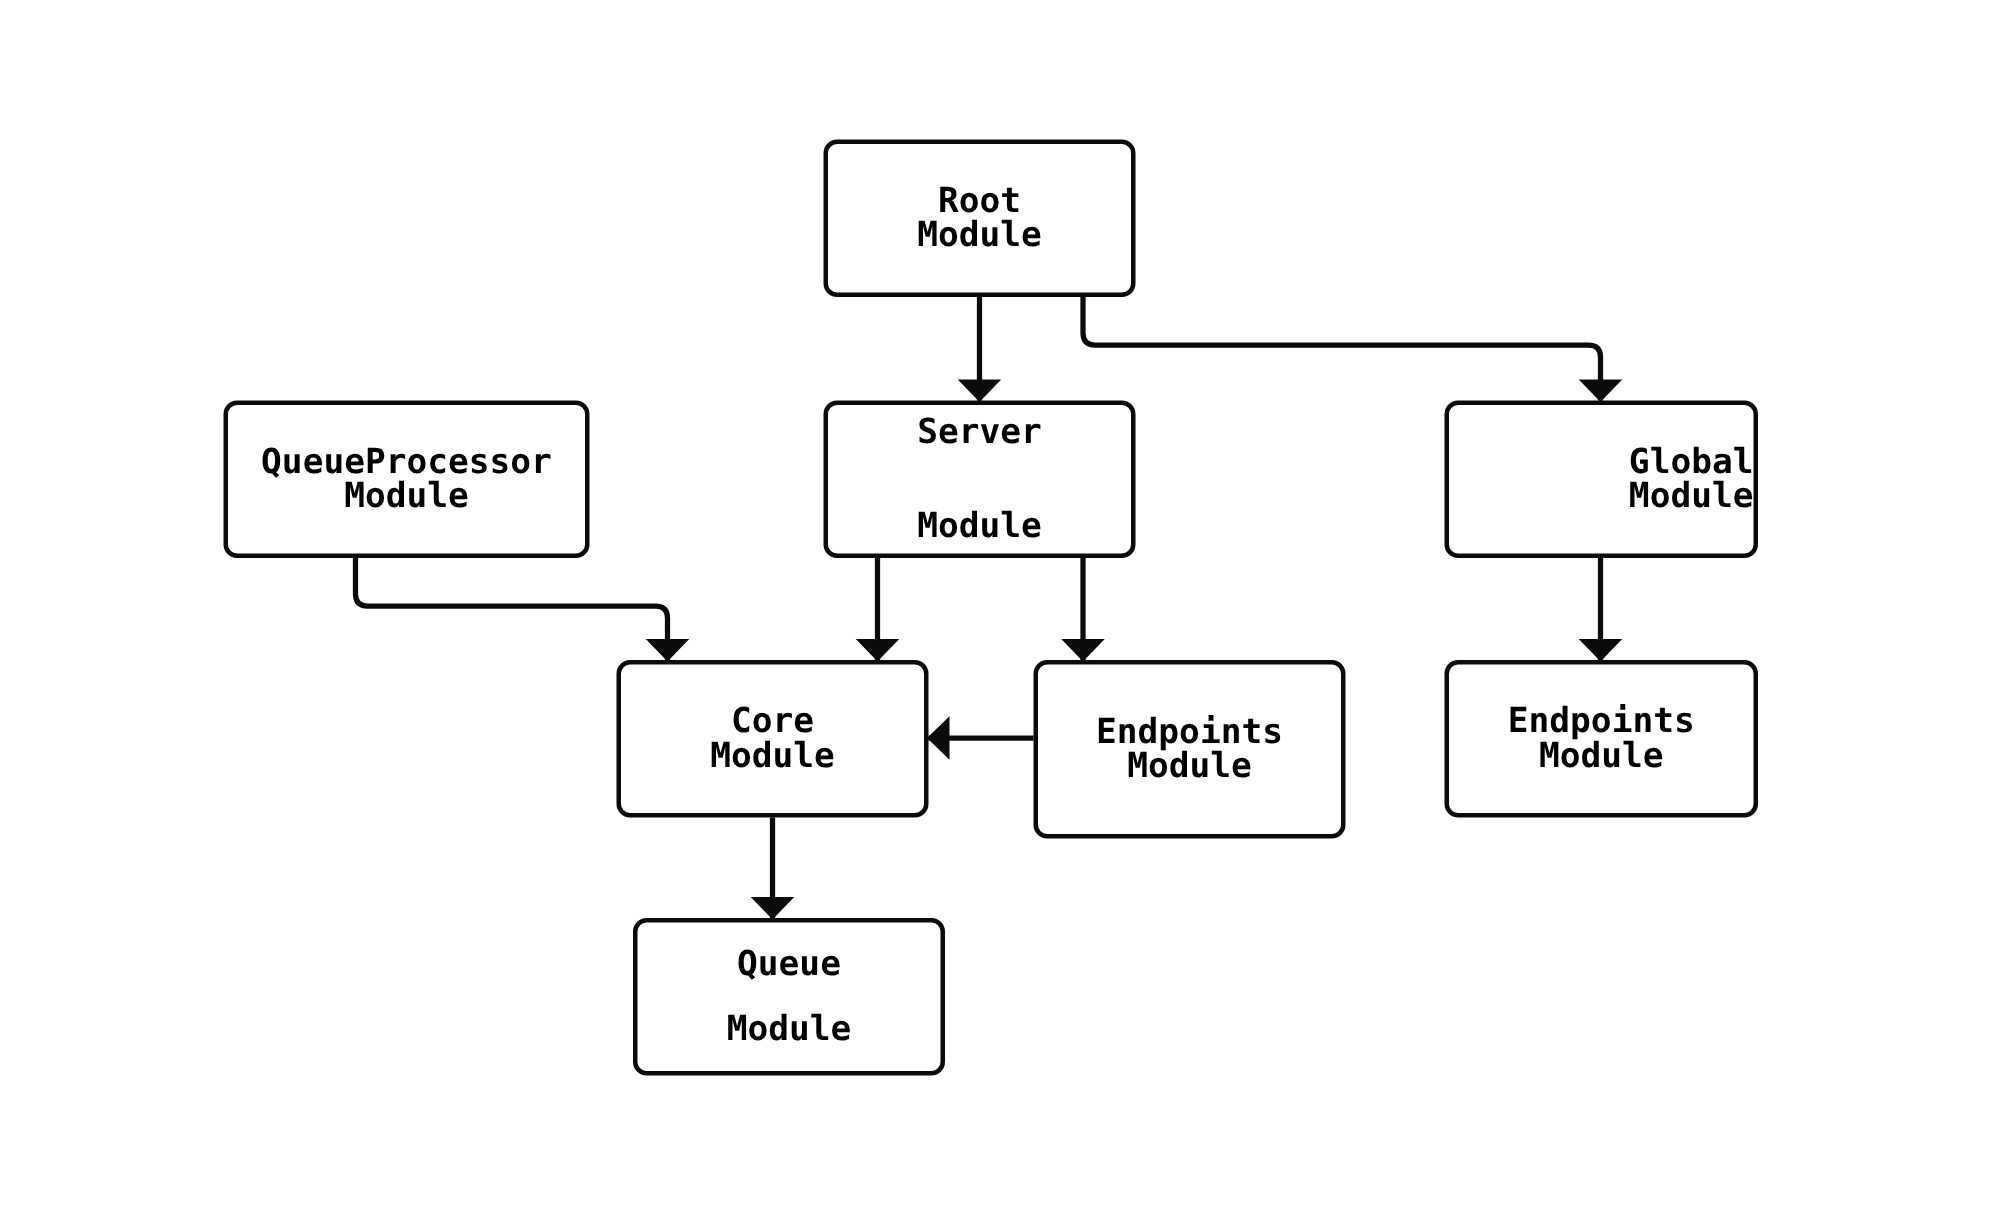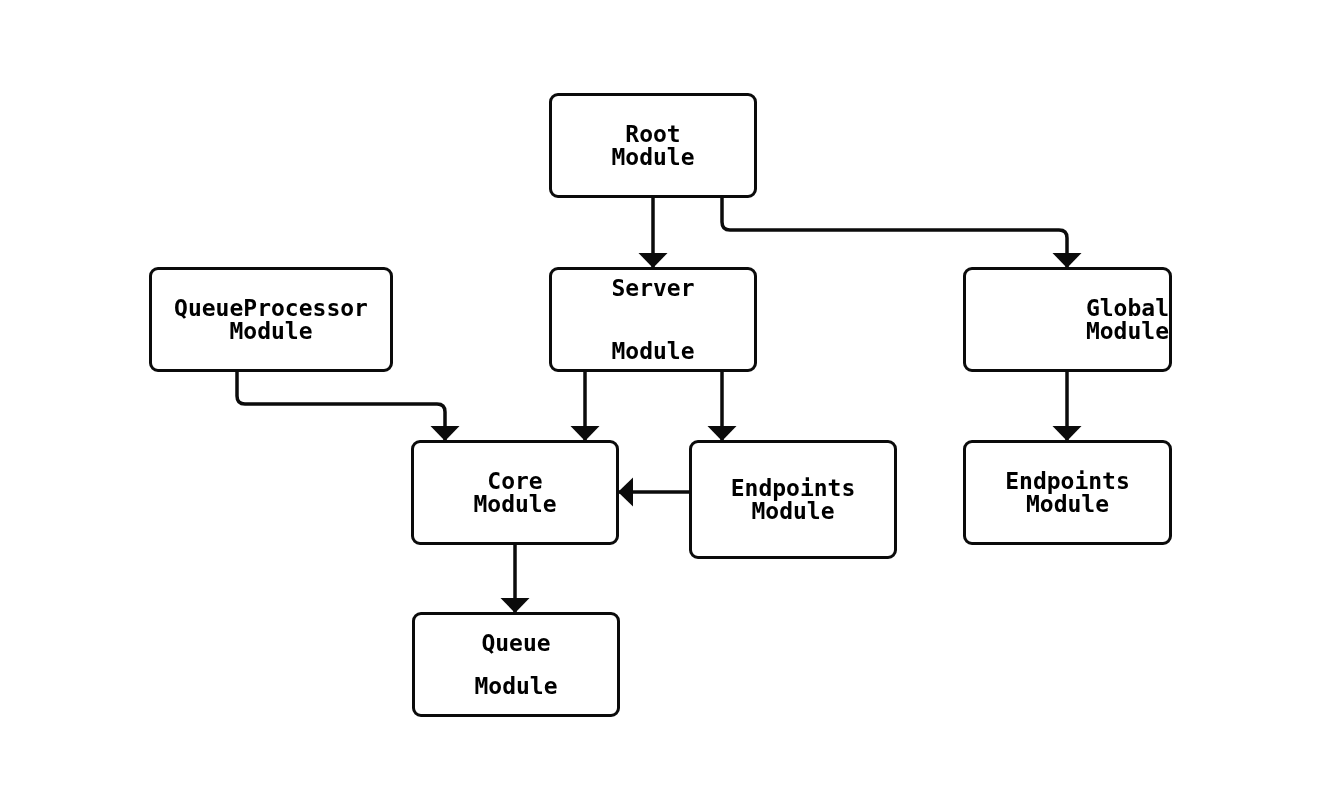--- a/index.html
+++ b/index.html
@@ -88,18 +88,18 @@
         <div>Module</div>
       </div>
       <div class="node" style="left: 689px; top: 440px; width: 208px; height: 119px; text-align: center;">
         <div>Endpoints</div>
         <div>Module</div>
       </div>
       <div class="node" style="left: 963px; top: 440px; width: 209px; height: 105px;">
         <div>Endpoints</div>
         <div>Module</div>
       </div>
-      <div class="node" style="left: 412px; top: 612px; width: 208px; height: 105px; gap: 20px;">
+      <div class="node" style="left: 422px; top: 612px; width: 208px; height: 105px; gap: 20px;">
         <div>Queue</div>
         <div>Module</div>
       </div>
     </div>
 </div>
 
 </body></html>

